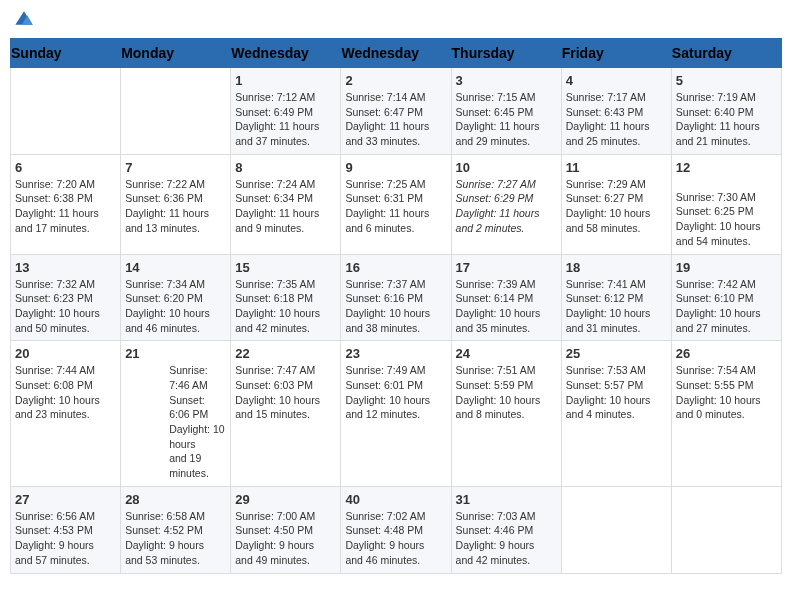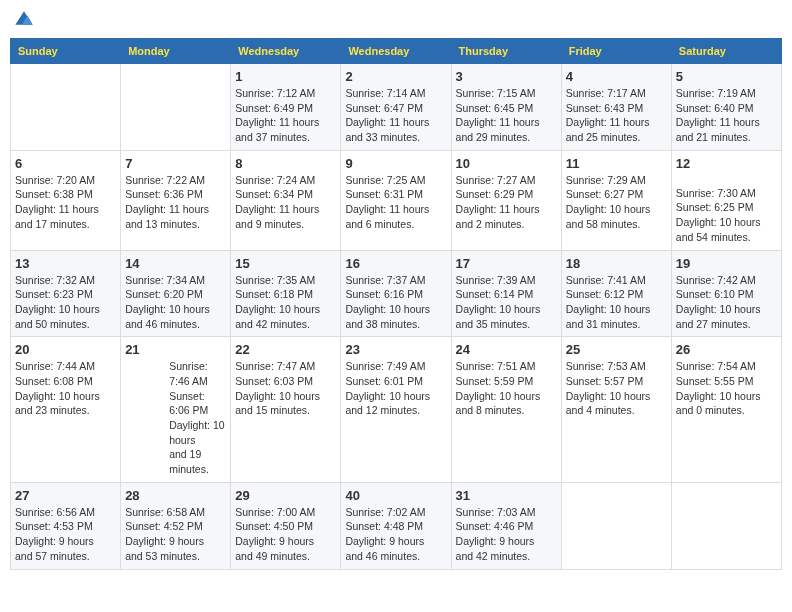--- a/index.html
+++ b/index.html
@@ -49,24 +49,24 @@
     }
     table {
       width: 100%;
       border-collapse: collapse;
       table-layout: fixed;
     }
     thead tr {
       background-color: #2b6cb0;
     }
     thead th {
-      color: #fde047;
-      font-size: 11px;
+      color: #000000;
+      font-size: 14px;
       font-weight: bold;
-      padding: 6px 7px;
+      padding: 6px 0;
       text-align: left;
       border: 1px solid #2b6cb0;
     }
     tbody tr {
       background: #fff;
     }
     tbody tr:nth-child(odd) {
       background: #f5f7fa;
     }
     tbody td {
@@ -188,21 +188,21 @@
         </td>
         <td>
           <span class="day-num">9</span>
           <div class="day-detail" style="white-space: pre-line;">Sunrise: 7:25 AM
 Sunset: 6:31 PM
 Daylight: 11 hours
 and 6 minutes.</div>
         </td>
         <td>
           <span class="day-num">10</span>
-          <div class="day-detail" style="white-space: pre-line;">Sunrise: 7:27 AM
+          <div class="day-detail" style="white-space: pre-line; font-style: italic;">Sunrise: 7:27 AM
 Sunset: 6:29 PM
 Daylight: 11 hours
 and 2 minutes.</div>
         </td>
         <td>
           <span class="day-num">11</span>
           <div class="day-detail" style="white-space: pre-line;">Sunrise: 7:29 AM
 Sunset: 6:27 PM
 Daylight: 10 hours
 and 58 minutes.</div>

